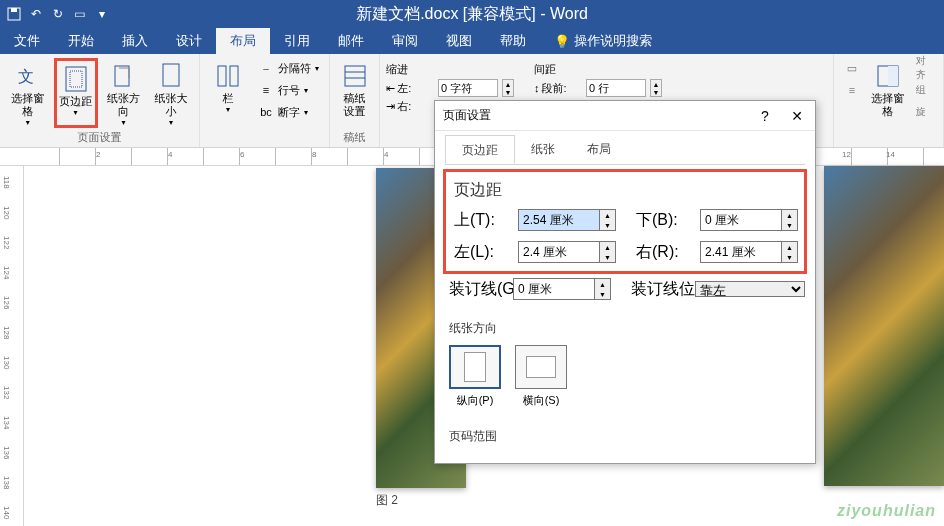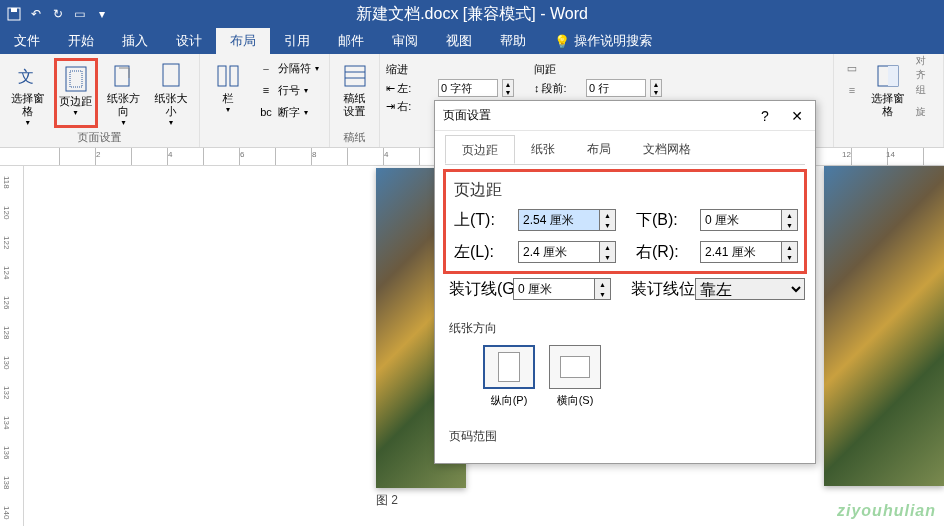--- a/index.html
+++ b/index.html
@@ -61,21 +61,21 @@
 .dialog .dlg-tabs .dtab.active { border: 1px solid #d4d4d4; border-bottom: 1px solid #fff; background: #fff; }
 .dialog .section { padding: 10px 14px; font-size: 12px; }
 .dialog .sec-label { color: #333; margin-bottom: 8px; }
 .dialog .field-grid { display: grid; grid-template-columns: 56px 110px 56px 110px; gap: 10px 8px; align-items: center; }
 .dialog .field-grid label { font-size: 16px; }
 .dialog .spin-field { display: flex; }
 .dialog .spin-field input { width: 82px; height: 22px; border: 1px solid #767676; font-size: 12px; padding: 0 4px; }
 .dialog .spin-field .spn { display: flex; flex-direction: column; width: 16px; height: 22px; border: 1px solid #767676; border-left: none; }
 .dialog .spin-field .spn span { flex: 1; display: flex; align-items: center; justify-content: center; font-size: 7px; background: #efefef; cursor: pointer; }
 .highlight-box { border: 3px solid #e74c3c; padding: 8px; margin: 4px 8px; }
-.orient-row { display: flex; gap: 14px; margin-top: 8px; margin-left: 34px; }
+.orient-row { display: flex; gap: 14px; margin-top: 8px; }
 .orient-btn { display: flex; flex-direction: column; align-items: center; gap: 4px; cursor: pointer; }
 .orient-btn .ob-icon { width: 52px; height: 44px; border: 1px solid #767676; display: flex; align-items: center; justify-content: center; background: #f7f7f7; }
 .orient-btn.active .ob-icon { border: 2px solid #2b579a; }
 .orient-btn .ob-icon .pg { background: #fff; border: 1px solid #999; }
 .orient-btn.portrait .pg { width: 22px; height: 30px; }
 .orient-btn.landscape .pg { width: 30px; height: 22px; }
 .orient-btn .ob-lbl { font-size: 11px; }
 .select-row { display: flex; align-items: center; gap: 14px; margin-top: 8px; }
 .select-row select { width: 110px; height: 22px; border: 1px solid #767676; font-size: 12px; }
 .watermark { position: absolute; right: 8px; bottom: 6px; font-size: 16px; font-style: italic; font-weight: bold; color: rgba(80,180,90,0.55); z-index: 200; letter-spacing: 1px; }
@@ -327,21 +327,20 @@
     <span>页面设置</span>
     <div class="right">
       <span>?</span>
       <span>✕</span>
     </div>
   </div>
   <div class="dlg-tabs">
     <div class="dtab active">页边距</div>
     <div class="dtab">纸张</div>
     <div class="dtab">布局</div>
-    <div class="dtab">文档网格</div>
   </div>
 
   <div class="highlight-box">
     <div class="sec-label">页边距</div>
     <div class="field-grid">
       <label>上(T):</label>
       <div class="spin-field">
           <input style="background: rgb(204, 228, 255);" value="2.54 厘米">
           <div class="spn">
             <span>▲</span>
@@ -379,21 +378,21 @@
     <div class="field-grid">
       <label style="grid-column:1;white-space:nowrap">装订线(G):</label>
       <div class="spin-field" style="grid-column:2">
           <input value="0 厘米" style="">
           <div class="spn">
             <span>▲</span>
             <span>▼</span>
           </div>
         </div>
       <label style="grid-column:3;white-space:nowrap">装订线位置(U):</label>
-      <select style="grid-column:4;height:22px;border:1px solid #767676;font-size:16px">
+      <select style="grid-column:4;height:16px;border:1px solid #767676;font-size:13px">
         <option>靠左</option>
       </select>
     </div>
   </div>
 
   <div class="section">
     <div class="sec-label">纸张方向</div>
     <div class="orient-row">
       <div class="orient-btn portrait active">
         <div class="ob-icon">

